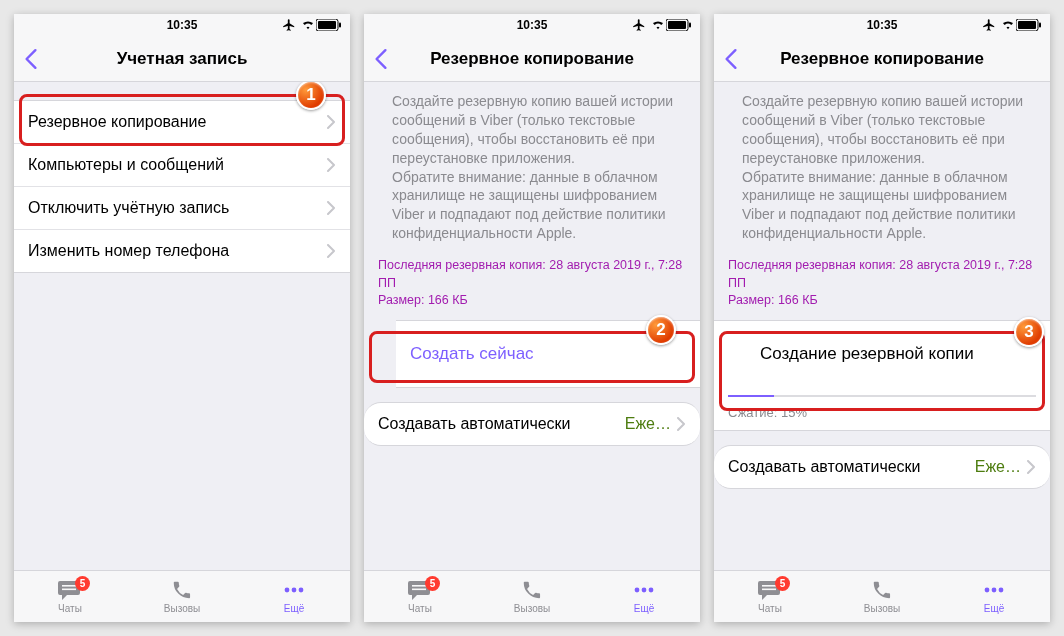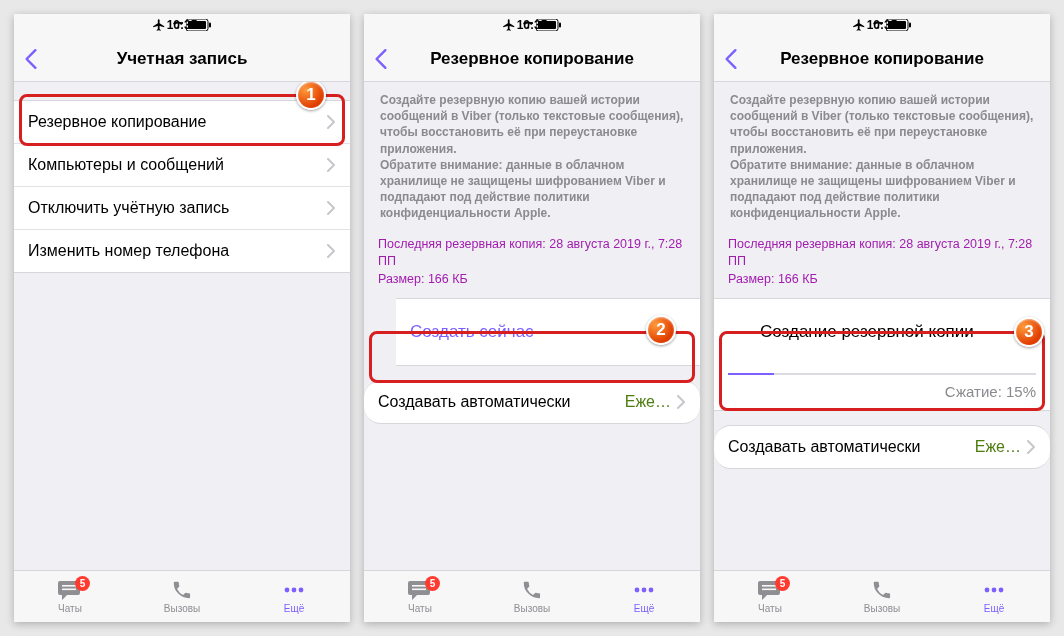--- a/index.html
+++ b/index.html
@@ -18,21 +18,21 @@
     background: #efeff4;
     box-shadow: 0 2px 8px rgba(0,0,0,0.25);
     position: relative;
     display: flex;
     flex-direction: column;
   }
   .status-bar {
     height: 22px;
     display: flex;
     align-items: center;
-    justify-content: center;
+    justify-content: flex-end;
     padding: 0 8px;
     font-size: 12px;
     font-weight: 600;
     background: #f7f7f8;
   }
   .status-left { display: flex; align-items: center; gap: 4px; }
   .status-center { position: absolute; left: 0; right: 0; text-align: center; font-size: 12px; font-weight:600; }
   .status-right { display: flex; align-items:center; }
   .nav-bar {
     height: 46px;
@@ -58,25 +58,24 @@
     padding: 12px 14px;
     font-size: 16px; color: #000;
     border-bottom: 1px solid #e2e2e6;
     background: #fff;
   }
   .list-item:last-child { border-bottom: none; }
   .chevron {
     width: 9px; height: 14px; color: #c7c7cc;
   }
   .desc-block {
-    padding: 10px 14px 8px 16px;
-    font-size: 12px;
+    padding: 10px 14px 8px 28px;
+    font-size: 14px;
     color: #8a8a8f;
     line-height: 1.35;
-    font-weight: bold;
   }
   .meta-block {
     padding: 6px 14px 10px 14px;
     font-size: 12.5px;
     color: #a21caf;
     line-height: 1.4;
   }
   .action-row {
     background:#fff;
     border-top:1px solid #d6d6db;
@@ -94,26 +93,25 @@
     padding: 12px 14px;
     display:flex; align-items:center; justify-content:space-between;
     font-size: 16px; color:#000;
     margin-top: 14px;
     border-radius: 17px;
   }
   .auto-val { color:#4d7c0f; font-size:16px; margin-right:6px; }
   .auto-row .right-wrap { display:flex; align-items:center; }
   .progress-row {
     padding: 8px 14px 10px 14px;
-    font-size: 15px;
+    font-size: 13px;
     color: #8a8a8f;
     border-bottom:1px solid #d6d6db;
     background:#fff;
     position: relative;
-    text-align: right;
   }
   .progress-bar-bg {
     height:2px; background:#dcdce0; position:relative; margin-bottom:8px;
   }
   .progress-bar-fill {
     position:absolute; left:0; top:0; bottom:0; width:5%; background:#7d5fff;
   }
   .tab-bar {
     height: 52px;
     background:#f7f7f8;

